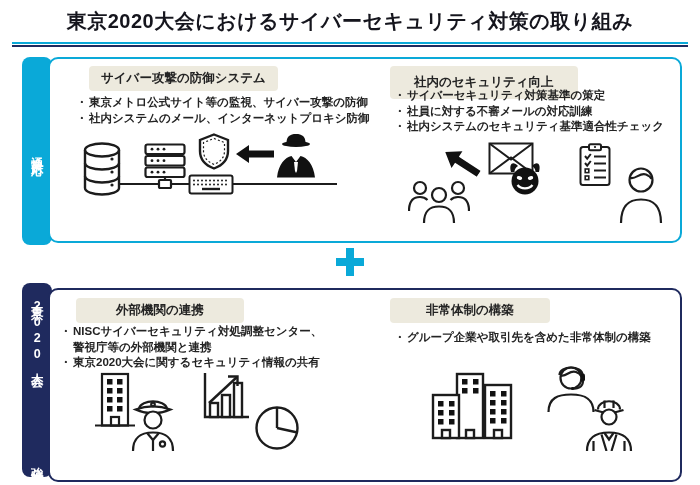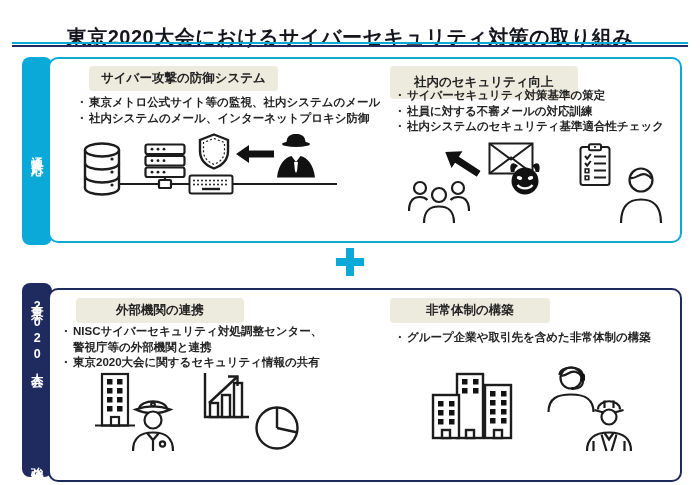--- a/index.html
+++ b/index.html
@@ -1,21 +1,21 @@
 <!DOCTYPE html>
 <html><head>
 <meta charset="utf-8">
 <style>
   html,body{margin:0;padding:0;background:#fff;}
   .page{position:relative;width:700px;height:485px;background:#fff;overflow:hidden;
         font-family:"Liberation Sans","DejaVu Sans",sans-serif;color:#222;}
 
   
   .title{position:absolute;top:8px;left:0;right:0;text-align:center;
-         font-size:20px;font-weight:900;color:#15151d;letter-spacing:.5px;margin-top:16px;}
+         font-size:20px;font-weight:900;color:#15151d;letter-spacing:.5px;}
   .rule{position:absolute;left:12px;right:12px;height:2px;}
   .rule-cyan{top:42px;background:#0aa9d8;}
   .rule-navy{top:45px;background:#1f2a5e;}
 
   
   .strip{position:absolute;left:22px;width:30px;border-radius:8px;
          display:flex;align-items:center;justify-content:center;box-sizing:border-box;}
   .strip-top{top:57px;height:188px;background:#0aa9d8;}
   .strip-bottom{top:283px;height:194px;background:#1f2a5e;
                 flex-direction:column;justify-content:space-between;padding:12px 0;}
@@ -62,21 +62,21 @@
   <div class="rule rule-navy"></div>
 
   <div class="strip strip-top">
     <span class="vlabel">通常対応</span>
   </div>
 
   <div class="panel panel-top">
 
     <div class="tag tag-defense">サイバー攻撃の防御システム</div>
     <ul class="bullets bullets-defense">
-      <li>東京メトロ公式サイト等の監視、社内システムのメール</li>
+      <li>東京メトロ公式サイト等の監視、サイバー攻撃の防御</li>
       <li>社内システムのメール、インターネットプロキシ防御</li>
     </ul>
 
     <div class="netline"></div>
 
     <div class="icon" style="left:32px;top:83px">
       <svg width="40" height="56" viewBox="0 0 40 56" fill="none" stroke="#1c1c1c" stroke-width="2.4">
         <ellipse cx="20" cy="8" rx="17" ry="6.5"></ellipse>
         <path d="M3 8 V46 A17 6.5 0 0 0 37 46 V8"></path>
         <path d="M3 21 A17 6.5 0 0 0 37 21"></path>

